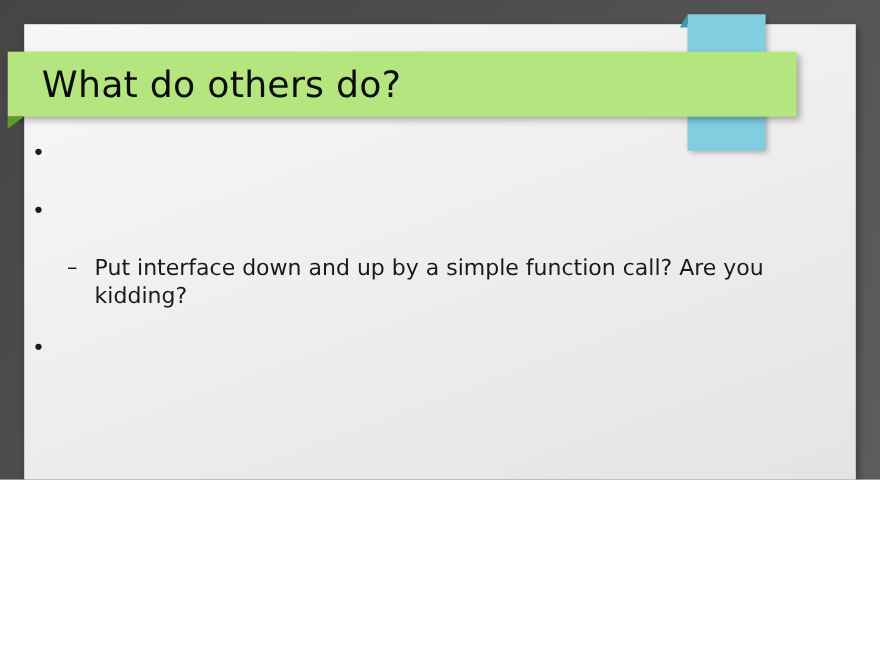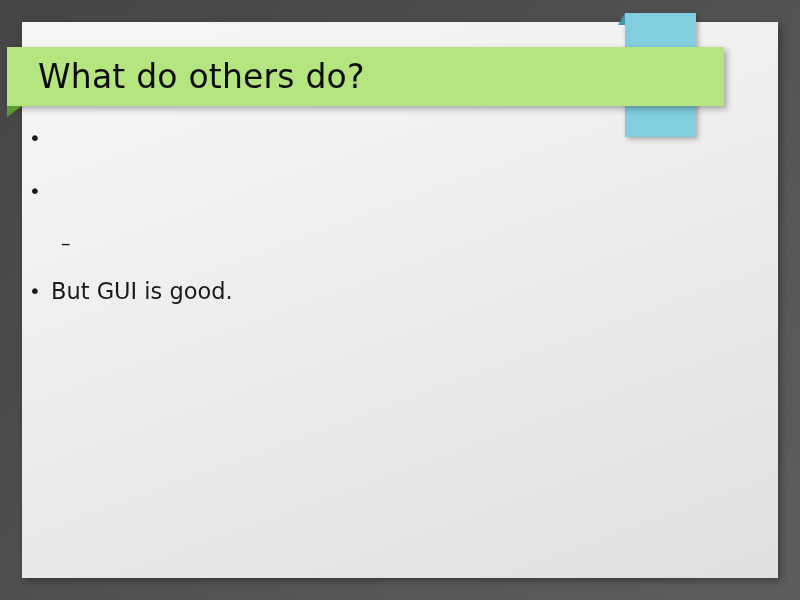--- a/index.html
+++ b/index.html
@@ -10,21 +10,21 @@
     width: 800px;
     height: 600px;
     overflow: hidden;
     font-family: "DejaVu Sans", "Liberation Sans", sans-serif;
   }
 
   
   #stage {
     position: relative;
     width: 800px;
-    height: 600px;
+    height: 436px;
     background: linear-gradient(135deg, #454545 0%, #4c4c4c 35%, #575757 70%, #5d5d5d 100%);
     overflow: hidden;
   }
 
   
   #slide {
     position: absolute;
     left: 22px;
     top: 22px;
     width: 756px;
@@ -152,21 +152,21 @@
     <div class="bullet-row level-1">
       <span class="marker">•</span>
     </div>
 
     <div class="bullet-row level-1">
       <span class="marker">•</span>
     </div>
 
     <div class="bullet-row level-2">
       <span class="marker">–</span>
+      <span class="bullet-text">Put interface down and up by a simple function call? Are you kidding?</span>
     </div>
 
     <div class="bullet-row level-1">
       <span class="marker">•</span>
-      <span class="bullet-text">But GUI is good.</span>
     </div>
 
   </div>
 </div>
 
 </body></html>

